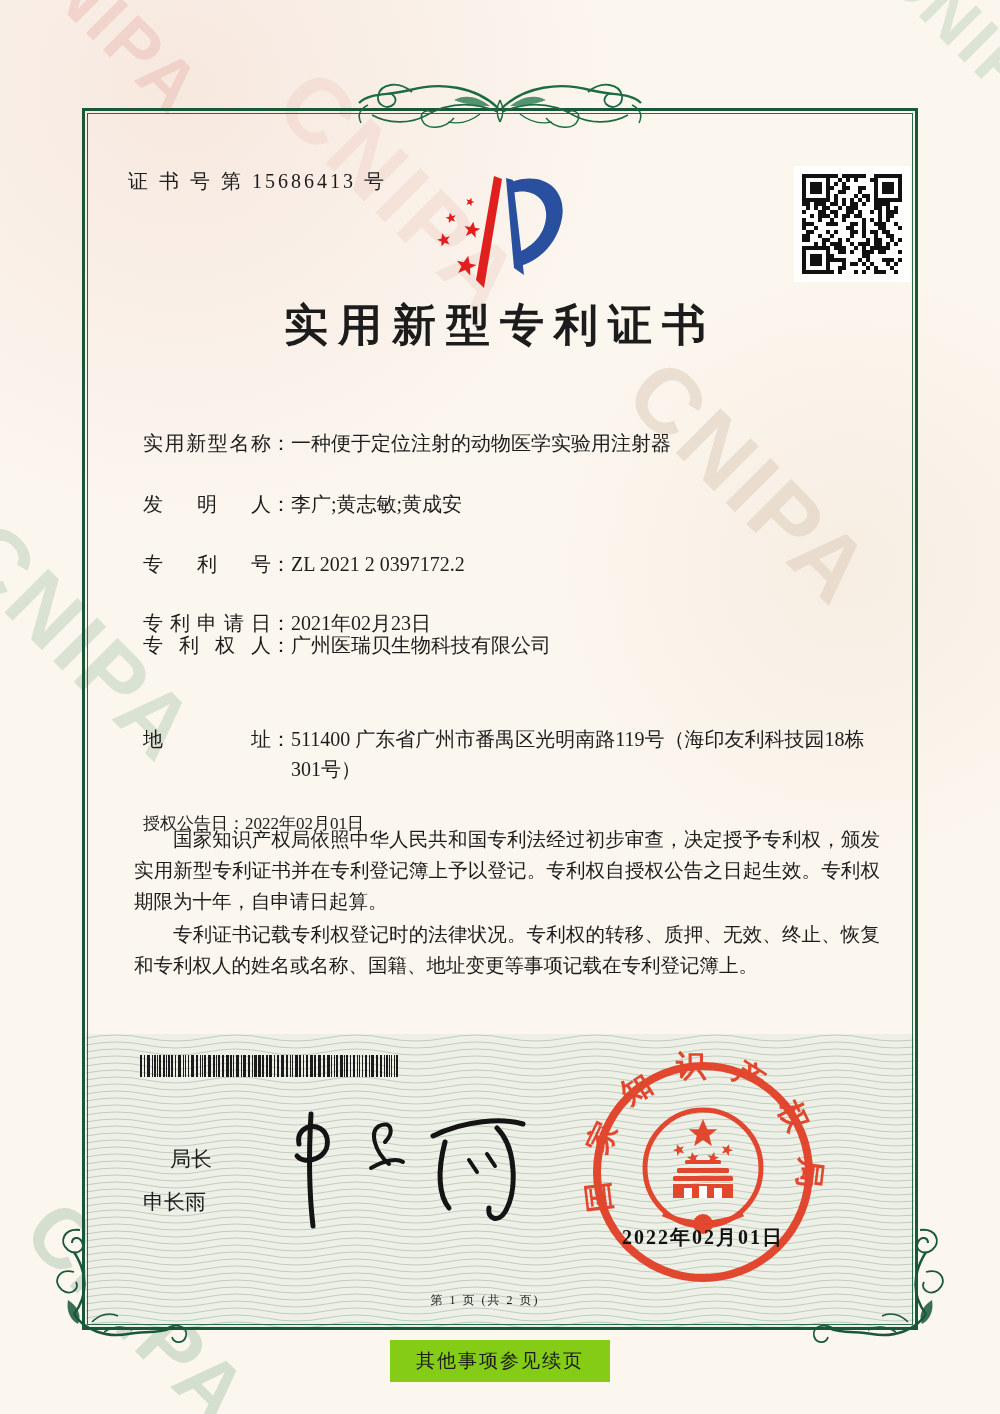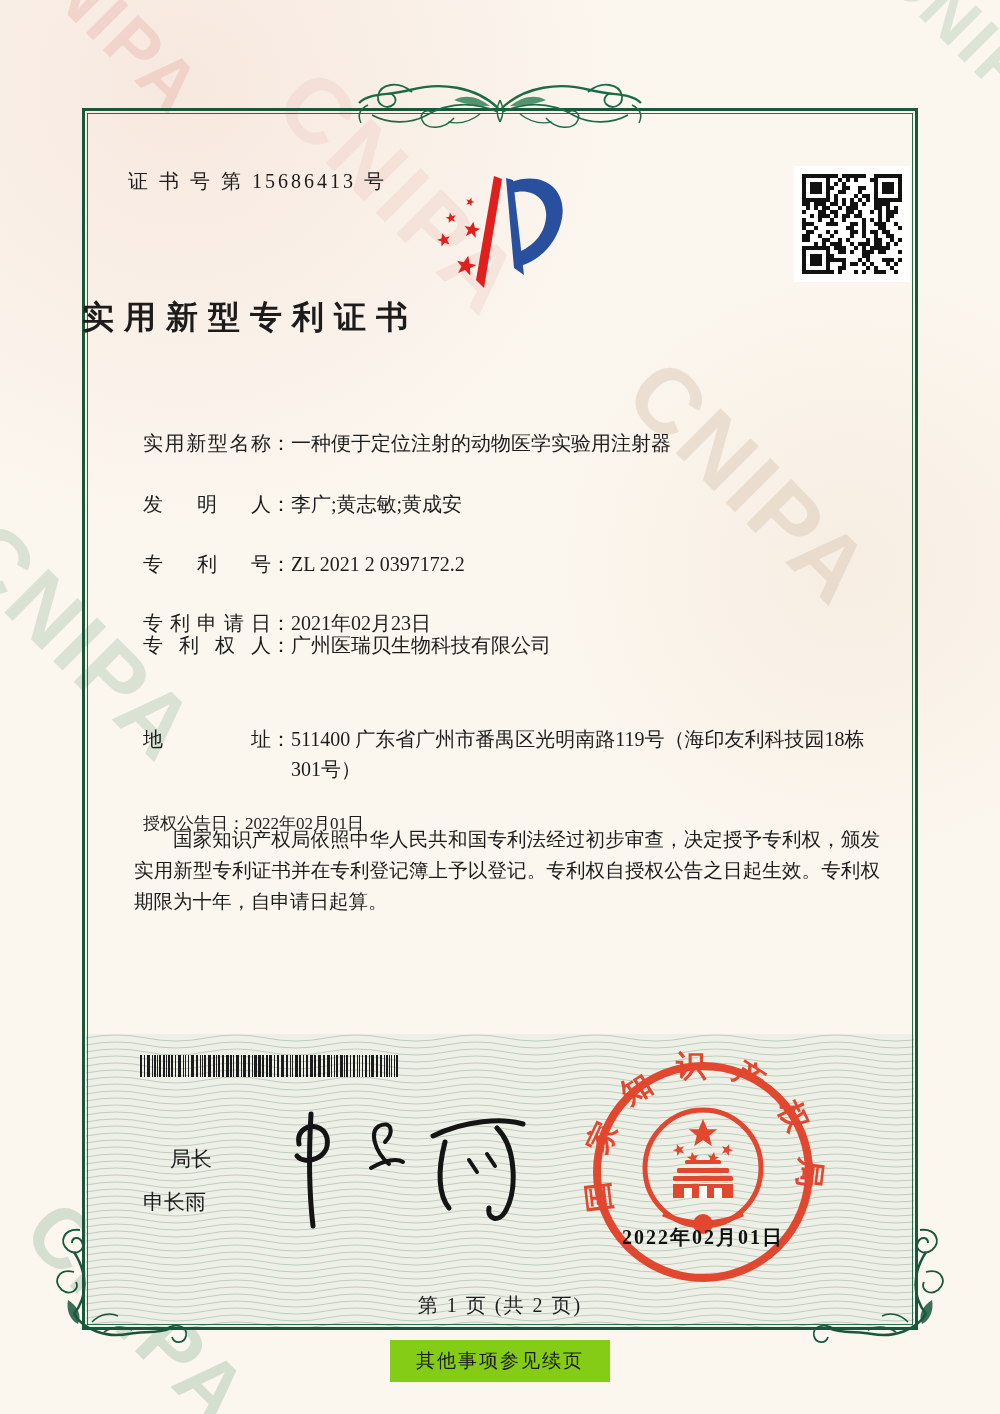--- a/index.html
+++ b/index.html
@@ -29,38 +29,38 @@
     border:1px solid #2a6b4a;
   }
   .wave-zone{
     position:absolute;left:86px;top:1034px;width:828px;height:293px;
     background:#eef0e7;z-index:1;overflow:hidden;
   }
   .cert-no{
     position:absolute;left:128px;top:168px;font-size:20px;letter-spacing:3px;z-index:3;
   }
   .title{
-    position:absolute;left:82px;top:296px;width:836px;
-    font-size:32px;font-weight:bold;letter-spacing:10px;z-index:3;
+    position:absolute;left:82px;top:296px;width:836px;text-align:center;
+    font-size:44px;font-weight:bold;letter-spacing:10px;z-index:3;
   }
   .frow{position:absolute;left:143px;font-size:20px;z-index:3;line-height:30px;}
   .flabel{display:inline-block;width:128px;text-align:justify;text-align-last:justify;vertical-align:top;}
   .fcolon{vertical-align:top;}
   .fvalue{display:inline-block;max-width:600px;vertical-align:top;}
   .grant-row{position:absolute;left:143px;top:812px;width:740px;font-size:17px;z-index:3;}
   .grant-right{position:absolute;left:370px;top:0;}
   .paras{
     position:absolute;left:130px;top:824px;width:750px;z-index:3;
     font-size:19.5px;line-height:31px;text-align:justify;
   }
   .paras p{margin:0 0 2px 4px;text-indent:2em;}
   .signer{position:absolute;left:143px;z-index:3;font-size:21px;}
   .page-footer{
-    position:absolute;left:82px;top:1292px;width:836px;text-align:center;
-    font-size:20px;z-index:4;letter-spacing:2px;
+    position:absolute;left:67px;top:1292px;width:836px;text-align:center;
+    font-size:12px;z-index:4;letter-spacing:2px;
   }
   .note-box{
     position:absolute;left:390px;top:1340px;width:220px;z-index:3;
     background:#84cc16;text-align:center;font-size:19px;
     padding:8px 0;letter-spacing:2px;
   }
   .seal-date{
     position:absolute;left:571px;top:1224px;width:264px;text-align:center;
     z-index:6;font-size:20px;color:#111;letter-spacing:2px;font-weight:bold;
   }
@@ -508,20 +508,21 @@
 <div class="frow" style="top:724px;">
   <span class="flabel">地址</span><span class="fcolon">：</span><span class="fvalue" style="width:600px;">511400 广东省广州市番禺区光明南路119号（海印友利科技园18栋301号）</span>
 </div>
 
 <div class="grant-row">
   <span>授权公告日</span><span>：</span><span>2022年02月01日</span>
 </div>
 
 <div class="paras">
   <p>国家知识产权局依照中华人民共和国专利法经过初步审查，决定授予专利权，颁发实用新型专利证书并在专利登记簿上予以登记。专利权自授权公告之日起生效。专利权期限为十年，自申请日起算。</p>
+  <p>专利证书记载专利权登记时的法律状况。专利权的转移、质押、无效、终止、恢复和专利权人的姓名或名称、国籍、地址变更等事项记载在专利登记簿上。</p>
 </div>
 
 <svg class="abs" id="barcode" style="left:140px;top:1054px;z-index:3;" width="262" height="24" viewBox="0 0 262 24">
     <rect x="0" y="1" width="2" height="22" fill="#1b1b1b"></rect>
     <rect x="4" y="1" width="1" height="22" fill="#1b1b1b"></rect>
     <rect x="7" y="1" width="3" height="22" fill="#1b1b1b"></rect>
     <rect x="12" y="1" width="1" height="22" fill="#1b1b1b"></rect>
     <rect x="14" y="1" width="2" height="22" fill="#1b1b1b"></rect>
     <rect x="17" y="1" width="1" height="22" fill="#1b1b1b"></rect>
     <rect x="19" y="1" width="2" height="22" fill="#1b1b1b"></rect>

